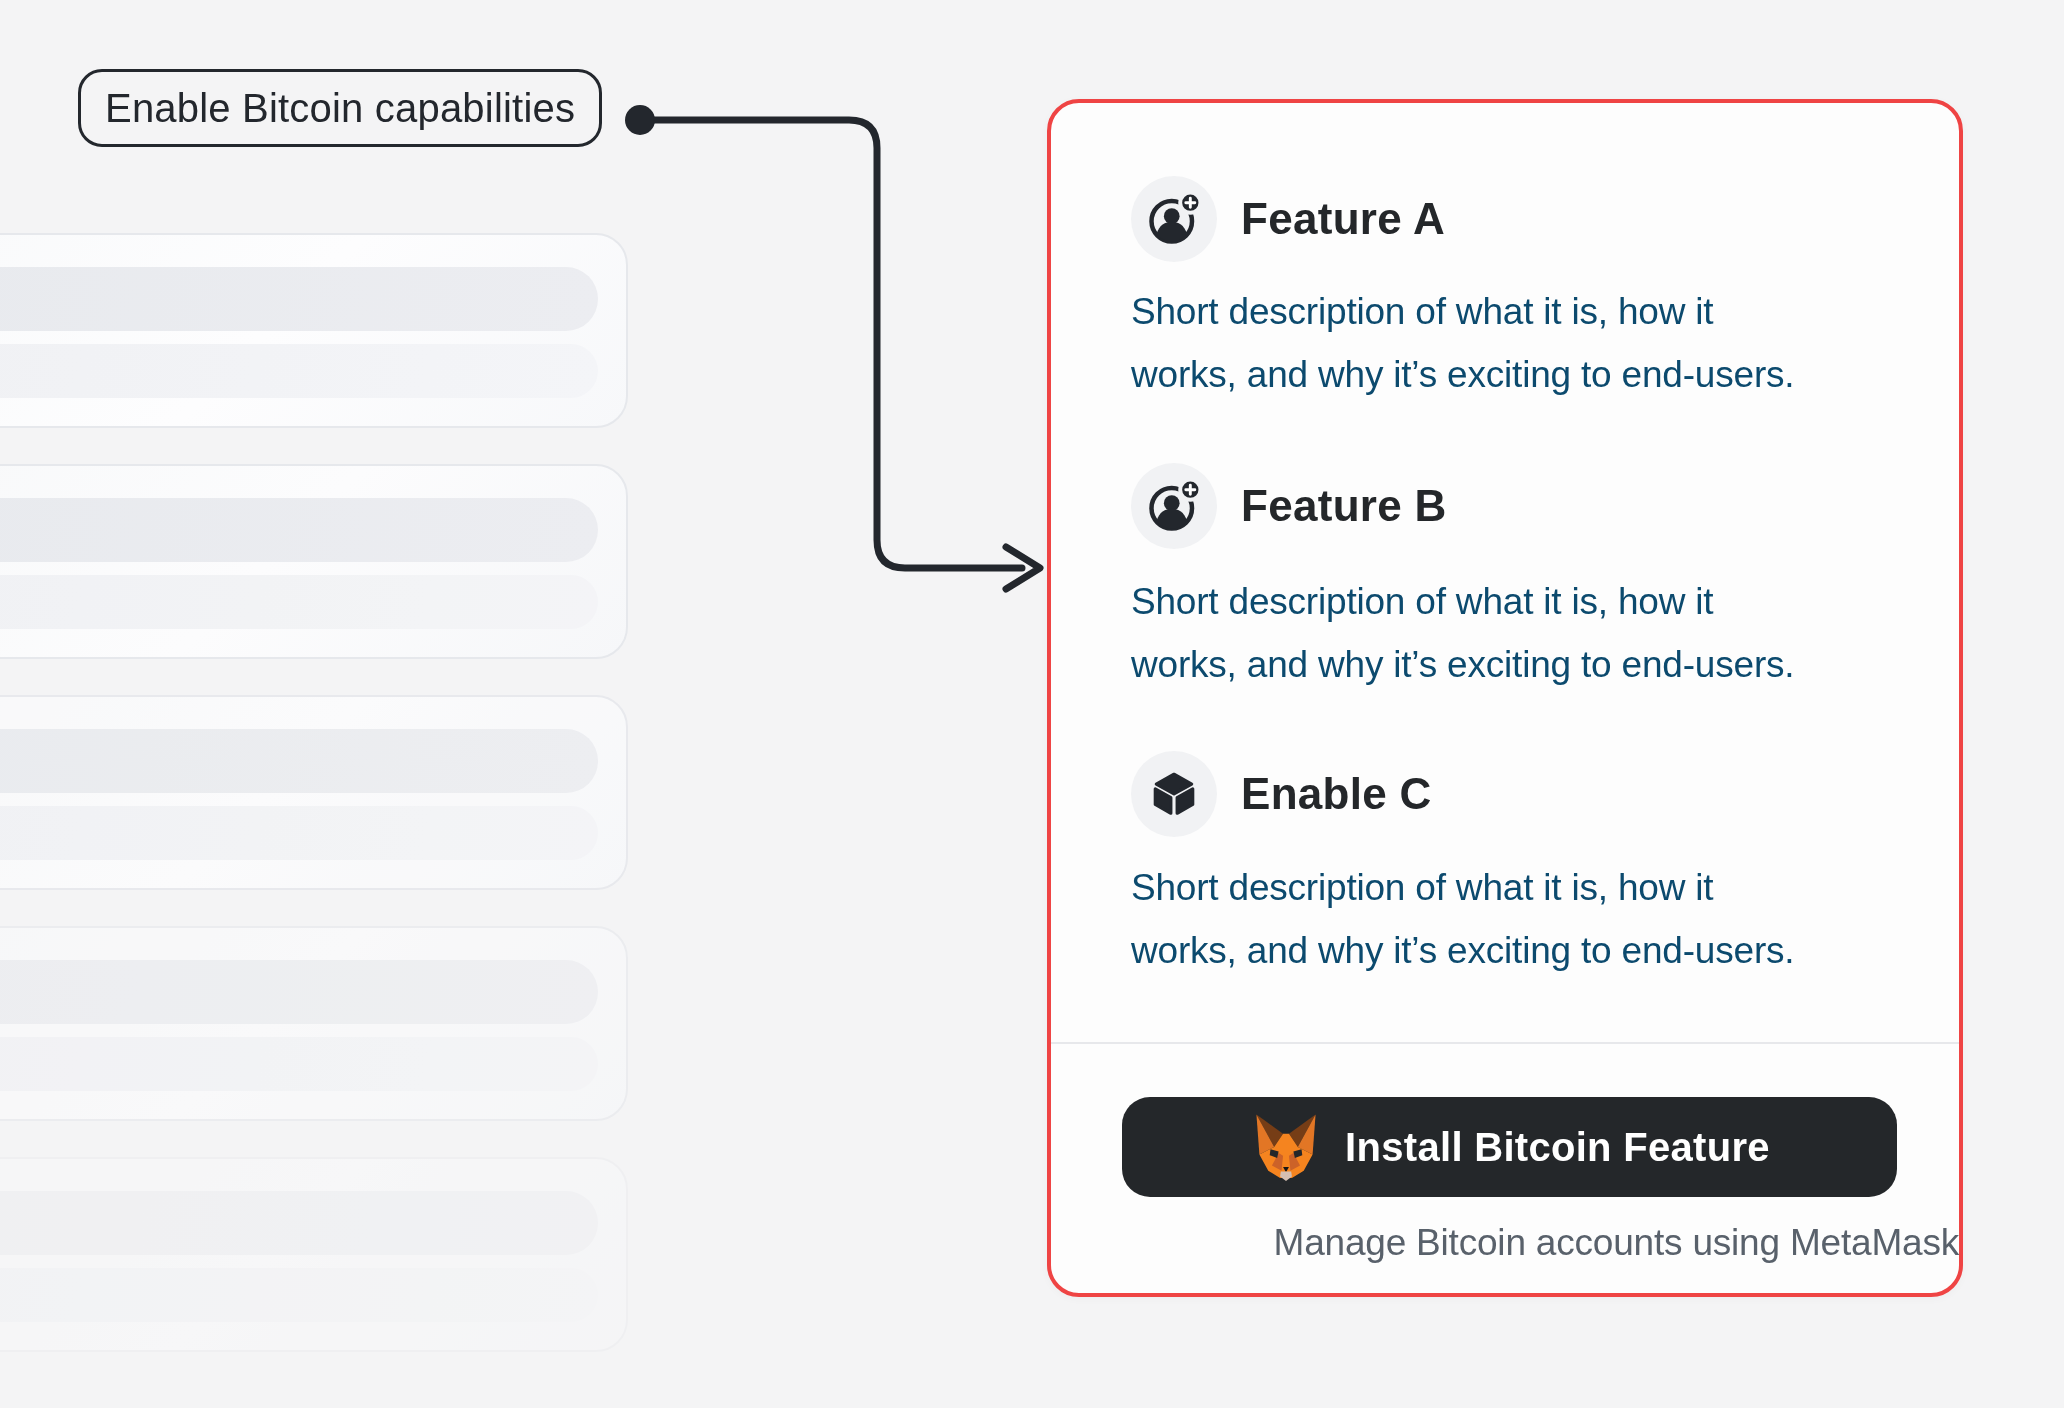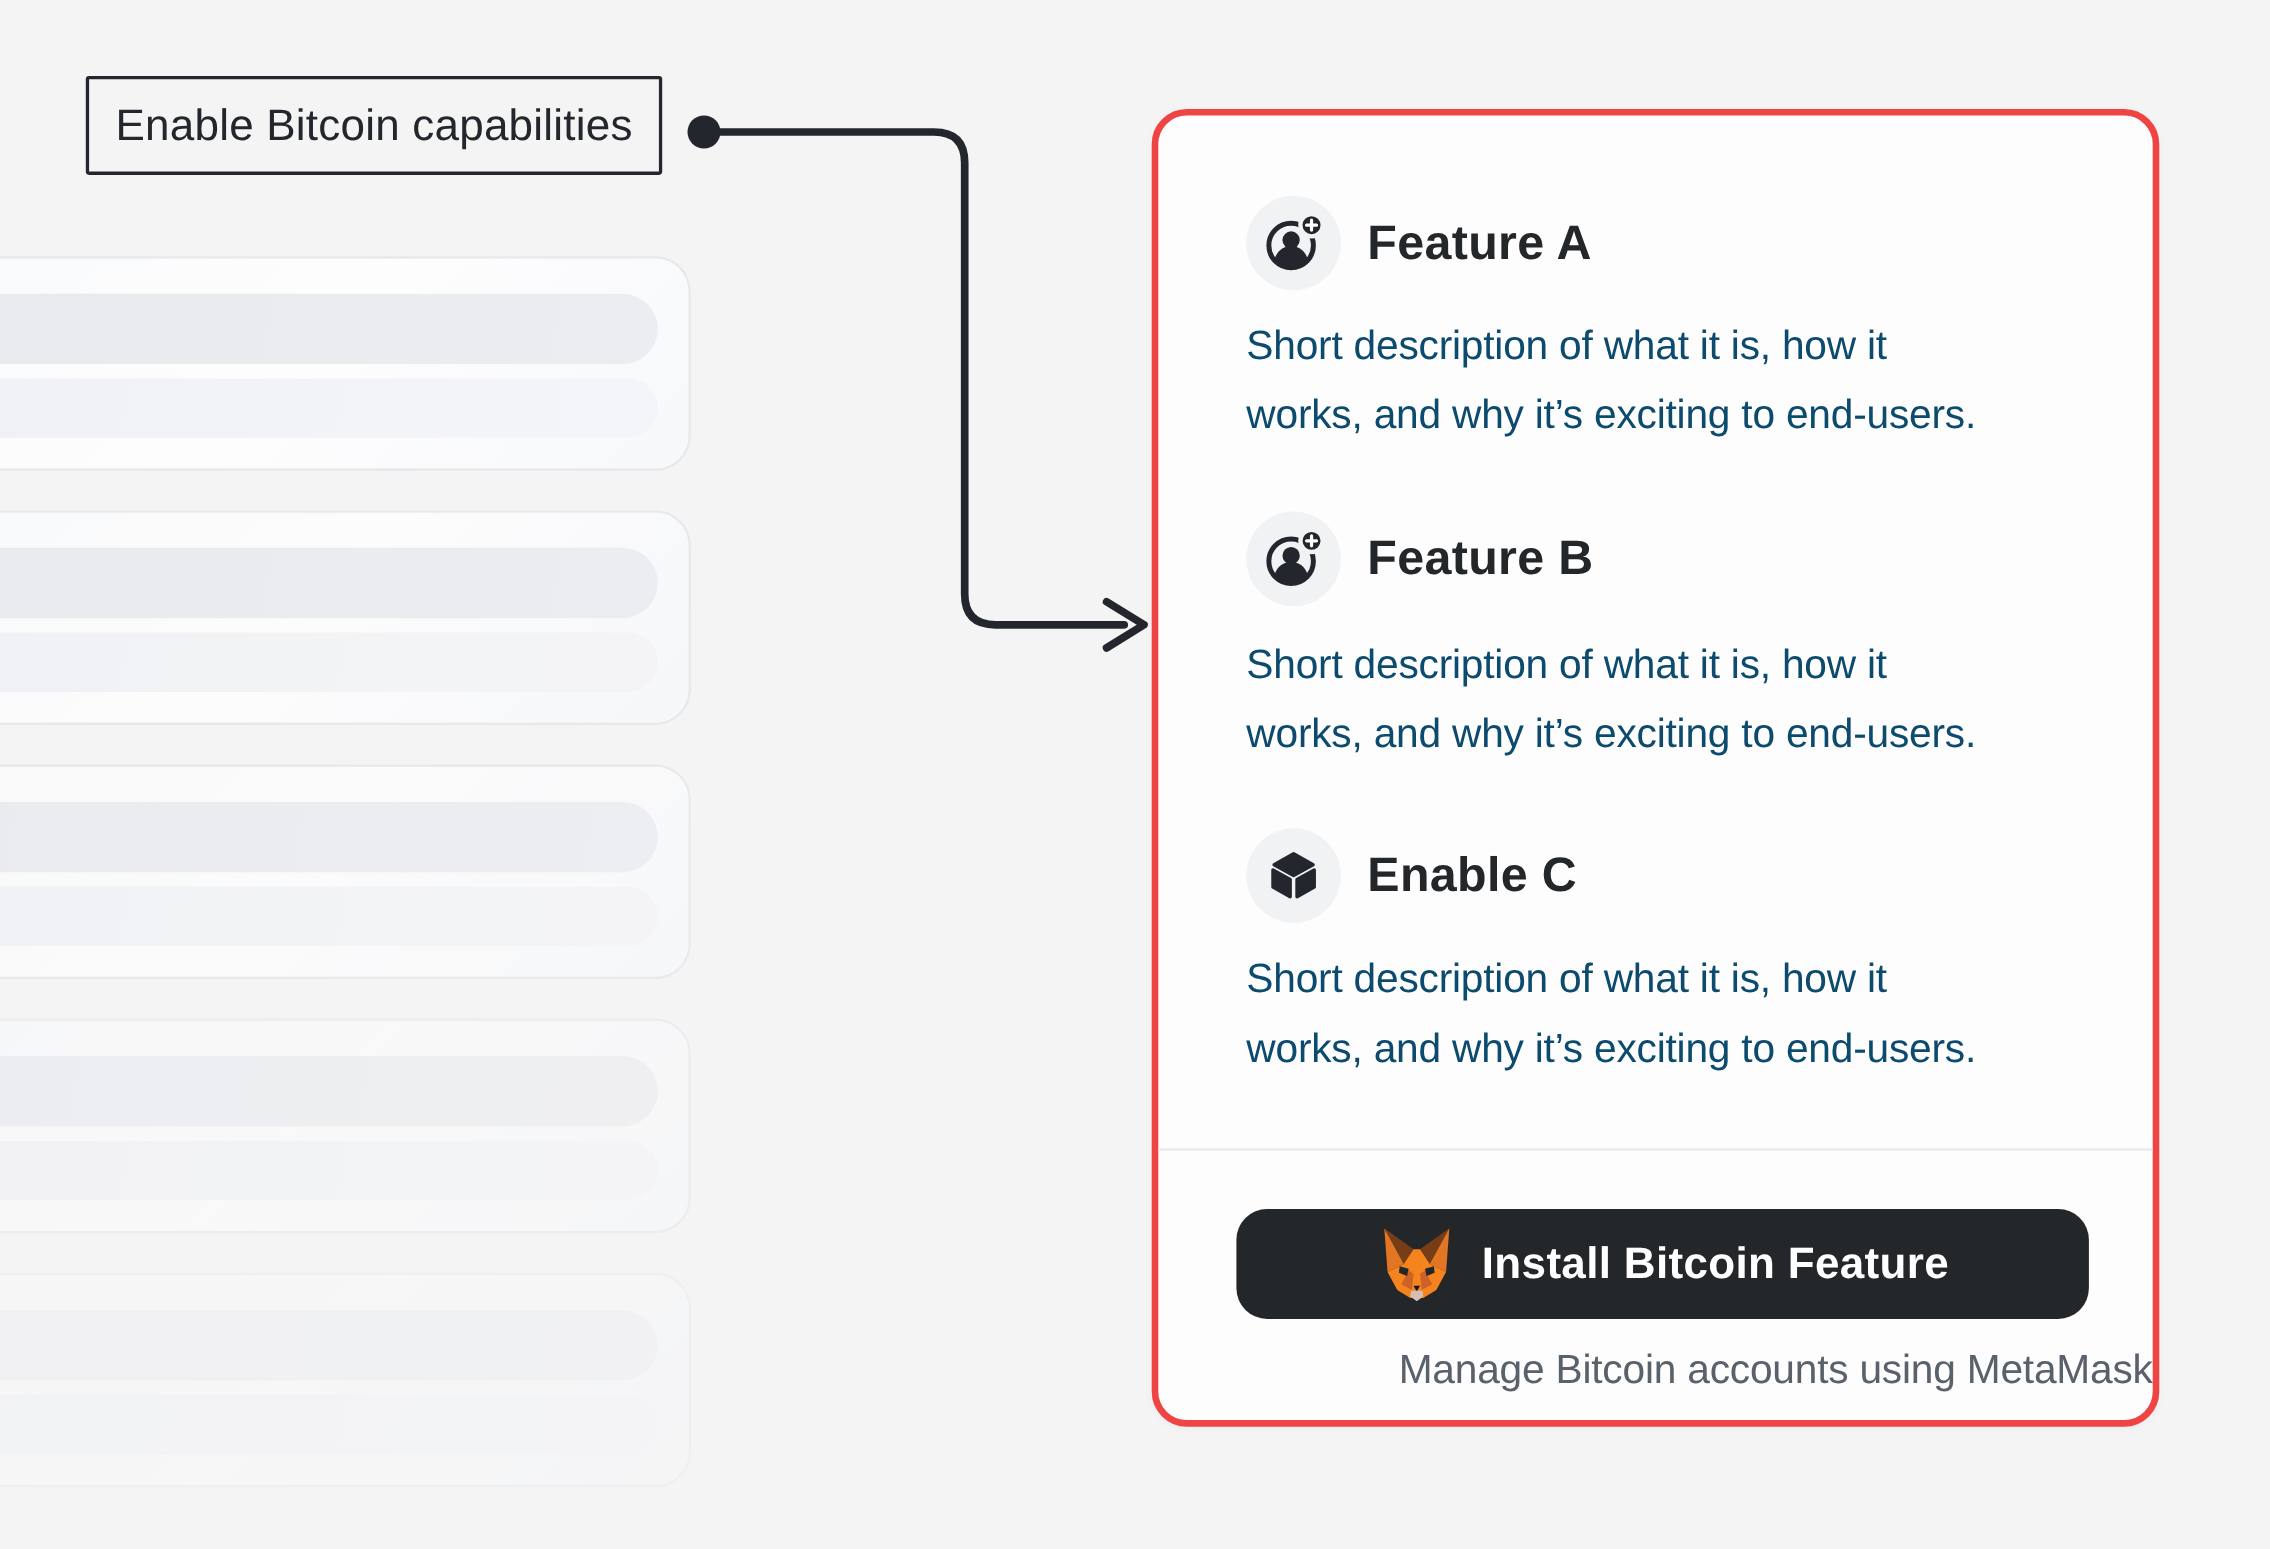--- a/index.html
+++ b/index.html
@@ -7,24 +7,24 @@
     width:2064px;height:1408px;
     background:#f4f4f5;
     font-family:"Liberation Sans", sans-serif;
     overflow:hidden;
     position:relative;
   }
   .stage{position:absolute;inset:0;}
 
   
   .callout{
-    position:absolute;left:78px;top:69px;height:90px;
+    position:absolute;left:78px;top:69px;height:78px;
     display:inline-flex;align-items:center;
     padding:0 24px;
-    border:3.5px solid #23272d;border-radius:3px;
+    border:3.5px solid #23272d;border-radius:24px;
     box-sizing:border-box;
     background:transparent;
   }
   .callout span{
     font-size:40px;font-weight:500;color:#23272d;letter-spacing:.2px;white-space:nowrap;
   }
 
   
   .connector{position:absolute;left:0;top:0;width:2064px;height:1408px;pointer-events:none;}
 
@@ -40,21 +40,21 @@
   .sk3{top:695px;opacity:.85;}
   .sk4{top:926px;opacity:.62;}
   .sk5{top:1157px;opacity:.35;}
   .pill{position:absolute;left:0;border-radius:40px;}
   .pill-a{top:32px;height:64px;right:28px;background:linear-gradient(100deg,#e8eaee,#ecedf1);}
   .pill-b{top:109px;height:54px;right:28px;background:linear-gradient(100deg,#f0f1f4,#f4f5f8);}
 
   
   .panel{
     position:absolute;left:1047px;top:99px;width:916px;height:1198px;
-    background:#fdfdfd;border:6px solid #ef4444;border-radius:32px;
+    background:#fdfdfd;border:4px solid #ef4444;border-radius:32px;
     box-sizing:border-box;
     box-shadow:0 2px 8px rgba(30,33,38,.03);
   }
   .feature-icon{
     position:absolute;left:80px;width:86px;height:86px;border-radius:50%;
     background:#f1f2f4;display:flex;align-items:center;justify-content:center;
   }
   .fi-a{top:73px;} .fi-b{top:360px;} .fi-c{top:648px;}
   .feature-title{
     position:absolute;left:190px;height:86px;display:flex;align-items:center;

